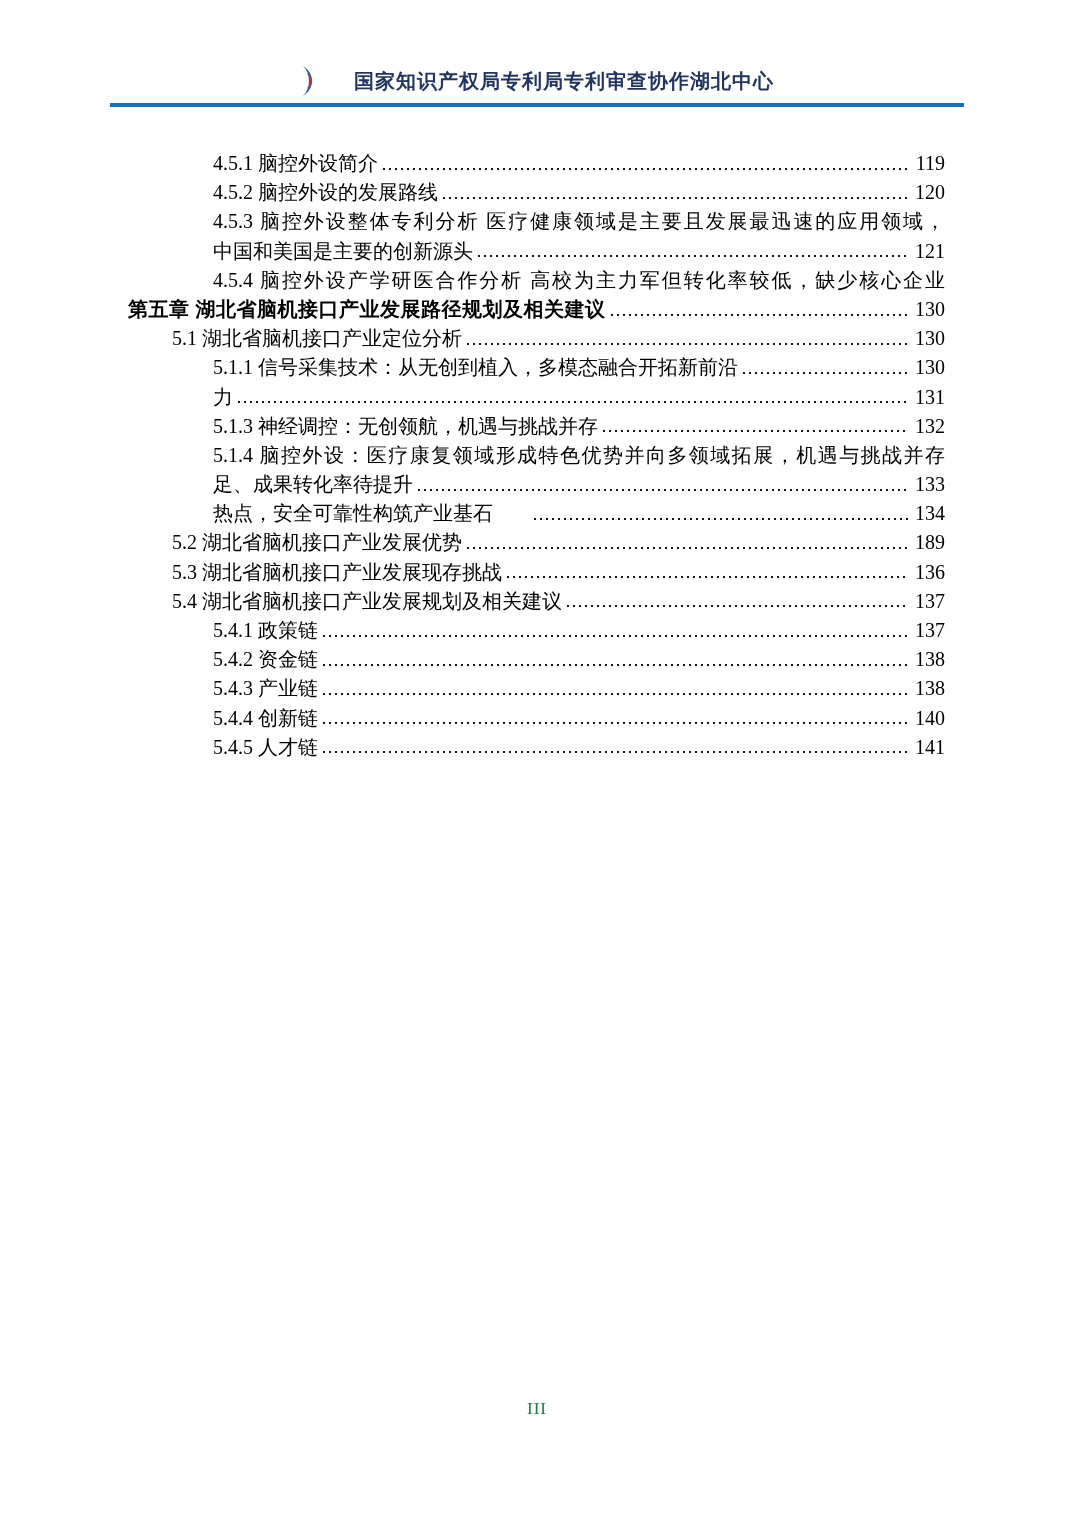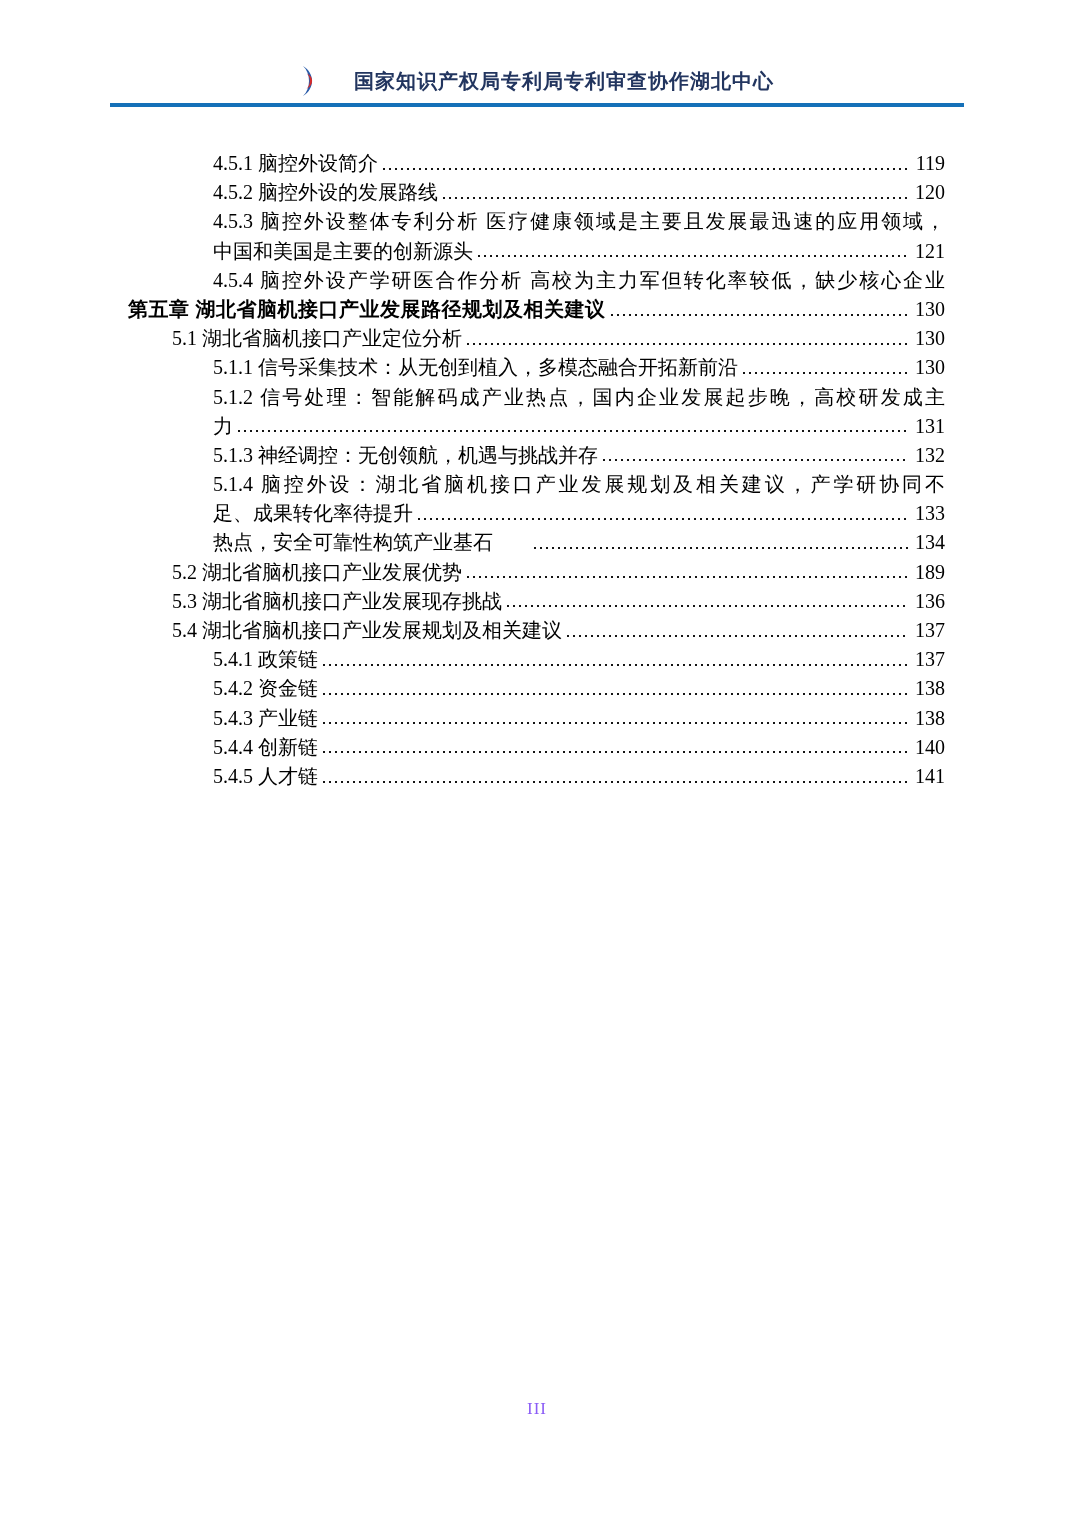--- a/index.html
+++ b/index.html
@@ -50,21 +50,21 @@
     background-image:repeating-linear-gradient(to right,#141414 0,#141414 2px,transparent 2px,transparent 6px);
     background-repeat:no-repeat; background-position:left bottom;
     background-size:100% 2.4px;
   }
   .gapsp { flex:0 0 36px; }
   .pg { flex:0 0 auto; white-space:nowrap; }
 
   
   .footer {
     position:absolute; top:1399px; left:0; width:100%;
-    text-align:center; font-size:17px; letter-spacing:1px; color:#8b5cf6;
+    text-align:center; font-size:17px; letter-spacing:1px; color:#15803d;
   }
 </style>
 </head>
 <body style="--rule-blue: #1570b8; --header-text: #22355f;">
 
 <div class="page">
 
   <div class="header">
     <svg class="logo" viewBox="0 0 21 30" xmlns="http://www.w3.org/2000/svg" aria-hidden="true">
       <path d="M3,0 C15,7 15,23 3,30 C11,23 11,7 3,0 Z" fill="#2a5caa"></path>
@@ -105,35 +105,32 @@
       <div class="row l1">
         <span class="t">5.1 湖北省脑机接口产业定位分析</span>
         <span class="dots"></span>
         <span class="pg">130</span>
       </div>
       <div class="row l2">
         <span class="t">5.1.1 信号采集技术：从无创到植入，多模态融合开拓新前沿</span>
         <span class="dots"></span>
         <span class="pg">130</span>
       </div>
-      <div class="row l2 fillrow">
-        <span class="t">5.1.2 信号处理：智能解码成产业热点，国内企业发展起步晚，高校研发成主</span>
-      </div>
       <div class="row l2">
         <span class="t">力</span>
         <span class="dots"></span>
         <span class="pg">131</span>
       </div>
       <div class="row l2">
         <span class="t">5.1.3 神经调控：无创领航，机遇与挑战并存</span>
         <span class="dots"></span>
         <span class="pg">132</span>
       </div>
       <div class="row l2 fillrow">
-        <span class="t">5.1.4 脑控外设：湖北省脑机接口产业发展规划及相关建议，产学研协同不</span>
+        <span class="t">5.1.4 脑控外设：医疗康复领域形成特色优势并向多领域拓展，机遇与挑战并存</span>
       </div>
       <div class="row l2">
         <span class="t">足、成果转化率待提升</span>
         <span class="dots"></span>
         <span class="pg">133</span>
       </div>
       <div class="row l2">
         <span class="t">热点，安全可靠性构筑产业基石</span>
         <span class="gapsp"></span>
         <span class="dots"></span>

